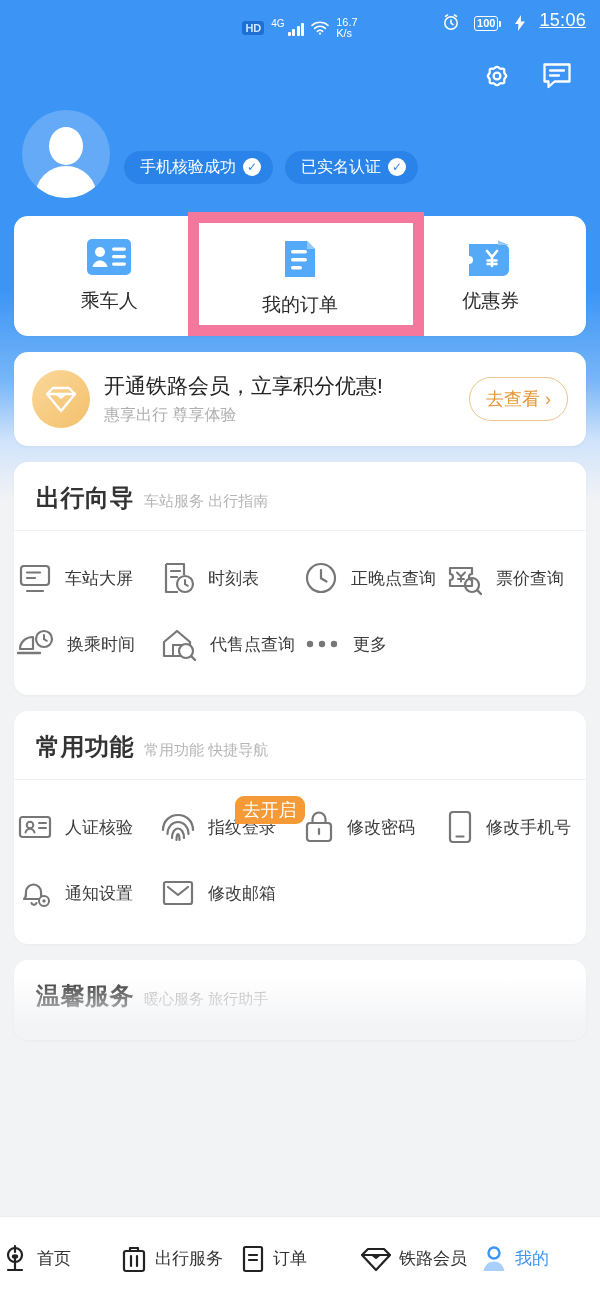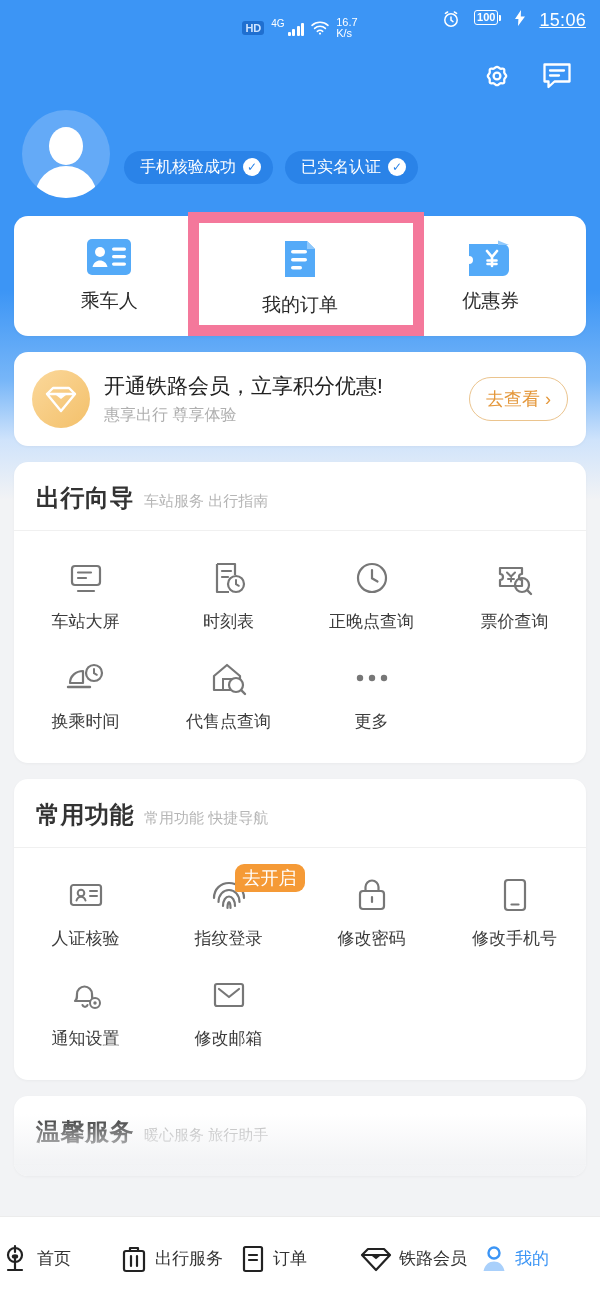--- a/index.html
+++ b/index.html
@@ -30,21 +30,21 @@
   }
   .g4{ font-size:10px; position:relative; top:-5px; margin-right:-4px;}
   .bars{ display:flex; align-items:flex-end; gap:1.5px; height:15px; }
   .bars i{ display:block; width:3px; background:#fff; border-radius:1px; }
   .bars i:nth-child(1){height:4px}.bars i:nth-child(2){height:7px}
   .bars i:nth-child(3){height:10px}.bars i:nth-child(4){height:13px}
   .wifi{ width:18px; height:14px; position:relative; }
   .speed{ font-size:11px; line-height:11px; text-align:left; }
   .sb-right{
     position:absolute; right:14px; top:10px;
-    display:flex; align-items:flex-start; gap:14px; font-size:17px;
+    display:flex; align-items:flex-end; gap:14px; font-size:17px;
   }
   .battery{
     border:1.6px solid #fff; border-radius:3px; padding:0 2px;
     font-size:11px; line-height:13px; font-weight:bold;
   }
   .batt-wrap{ display:flex; align-items:center; gap:1px; }
   .batt-tip{ width:2px; height:6px; background:#fff; border-radius:0 1px 1px 0;}
   .clock-t{ font-size:18px; letter-spacing:.3px;text-decoration:underline;}
 
   
@@ -109,21 +109,21 @@
 
   
   .sec-head{
     display:flex; align-items:baseline; gap:10px;
     padding:20px 22px 16px 22px; border-bottom:1px solid #F0F0F0;
   }
   .sec-title{ font-size:24px; color:#333; font-weight:bold; letter-spacing:.5px;}
   .sec-sub{ font-size:15px; color:#B6B6B6; }
   .grid{ display:flex; flex-wrap:wrap; padding:14px 0 18px 0; }
   .cell{
-    width:25%; display:flex; flex-direction:column; align-items:center;
+    width:25%; display:flex; flex-direction:row; align-items:center;
     gap:11px; padding:12px 2px; position:relative;font-family:Liberation Serif, serif;
   }
   .cell-label{ font-size:17px; color:#3c3c3c; white-space:nowrap;}
   .cell-ic{ height:42px; display:flex; align-items:center; justify-content:center;}
   .tag{
     position:absolute; top:2px; left:50%; margin-left:6px;
     background:#F59A36; color:#fff; font-size:18px;
     border-radius:9px 9px 9px 2px; padding:2px 8px; white-space:nowrap;
   }
 

